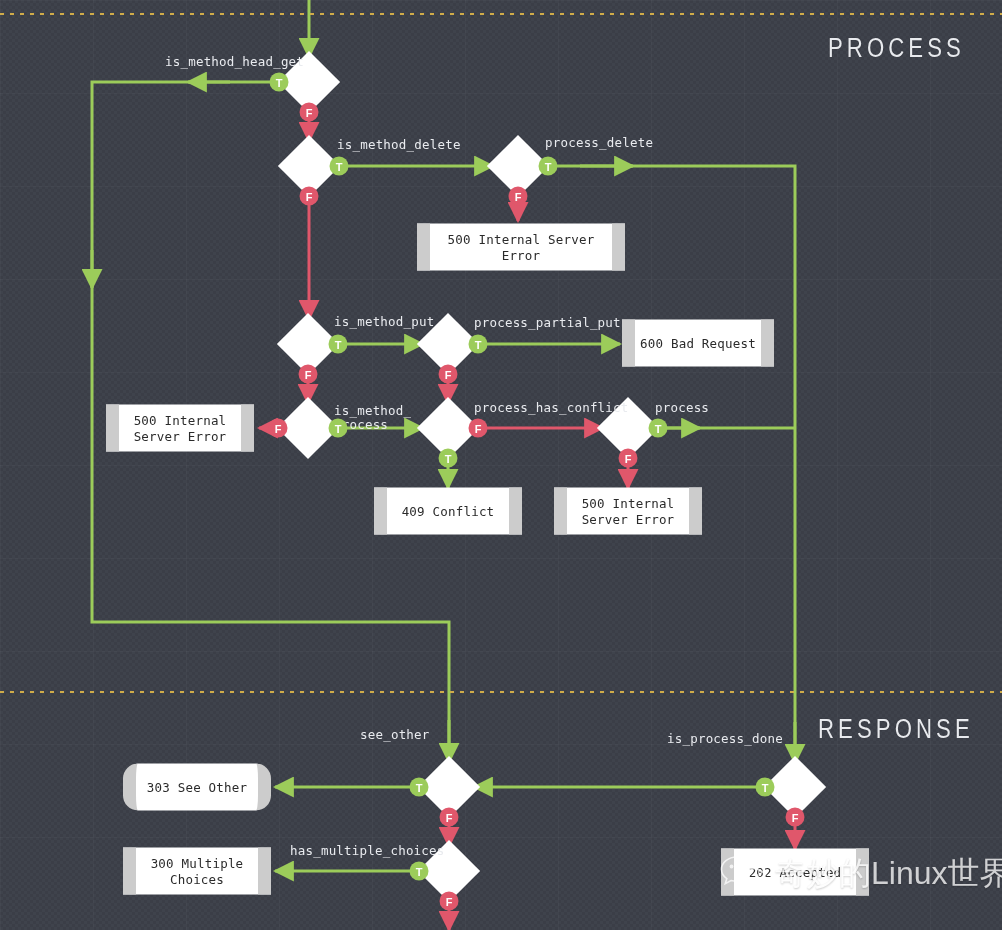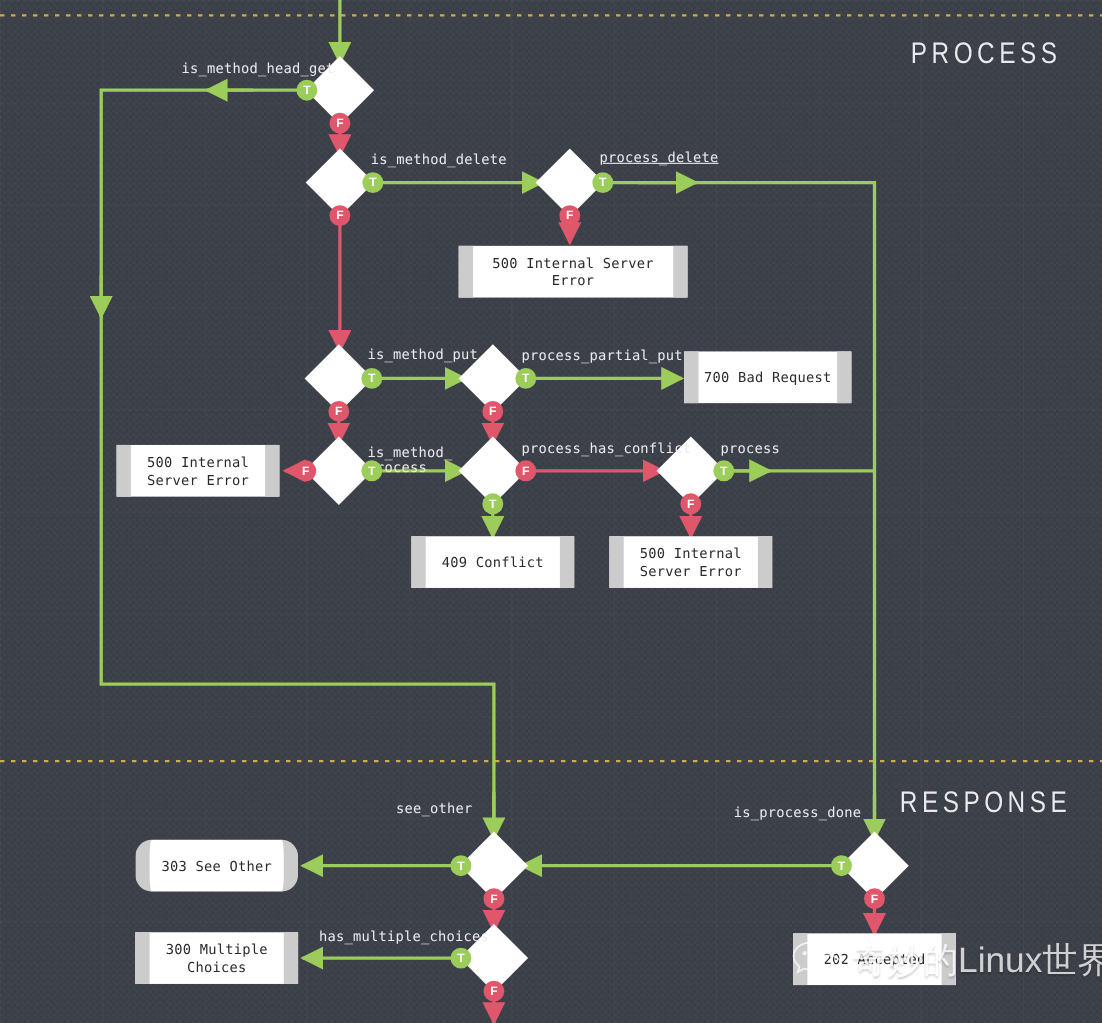--- a/index.html
+++ b/index.html
@@ -181,33 +181,33 @@
   <div class="diamond" style="left:448px;top:344px;"></div>
   <div class="diamond" style="left:308px;top:428px;"></div>
   <div class="diamond" style="left:448px;top:428px;"></div>
   <div class="diamond" style="left:628px;top:428px;"></div>
   <div class="diamond" style="left:449px;top:787px;"></div>
   <div class="diamond" style="left:449px;top:871px;"></div>
   <div class="diamond" style="left:795px;top:787px;"></div>
 
   <div class="elabel" style="left:165px;top:55px;">is_method_head_get</div>
   <div class="elabel" style="left:337px;top:138px;">is_method_delete</div>
-  <div class="elabel" style="left:545px;top:136px;text-decoration:underline;">process_delete</div>
+  <div class="elabel" style="left:545px;top:136px;">process_delete</div>
   <div class="elabel" style="left:334px;top:315px;text-align:right;">is_method_put</div>
   <div class="elabel" style="left:474px;top:316px;">process_partial_put</div>
   <div class="elabel" style="left:334px;top:404px;">is_method_
 process</div>
   <div class="elabel" style="left:474px;top:401px;">process_has_conflict</div>
   <div class="elabel" style="left:655px;top:401px;">process</div>
   <div class="elabel" style="left:360px;top:728px;">see_other</div>
   <div class="elabel" style="left:290px;top:844px;">has_multiple_choices</div>
   <div class="elabel" style="left:667px;top:732px;">is_process_done</div>
 
   <div class="box" style="left:521px;top:247px;width:208px;height:47px;">500 Internal Server Error</div>
-  <div class="box" style="left:698px;top:343px;width:152px;height:47px;">700 Bad Request</div>
+  <div class="box" style="left:698px;top:343px;width:152px;height:47px;">600 Bad Request</div>
   <div class="box" style="left:180px;top:428px;width:148px;height:47px;">500 Internal
 Server Error</div>
   <div class="box" style="left:448px;top:511px;width:148px;height:47px;">409 Conflict</div>
   <div class="box" style="left:628px;top:511px;width:148px;height:47px;">500 Internal
 Server Error</div>
   <div class="box" style="left:197px;top:787px;width:148px;height:47px;border-radius:15px;">303 See Other</div>
   <div class="box" style="left:197px;top:871px;width:148px;height:47px;">300 Multiple
 Choices</div>
   <div class="box" style="left:795px;top:872px;width:148px;height:47px;">202 Accepted</div>
 

